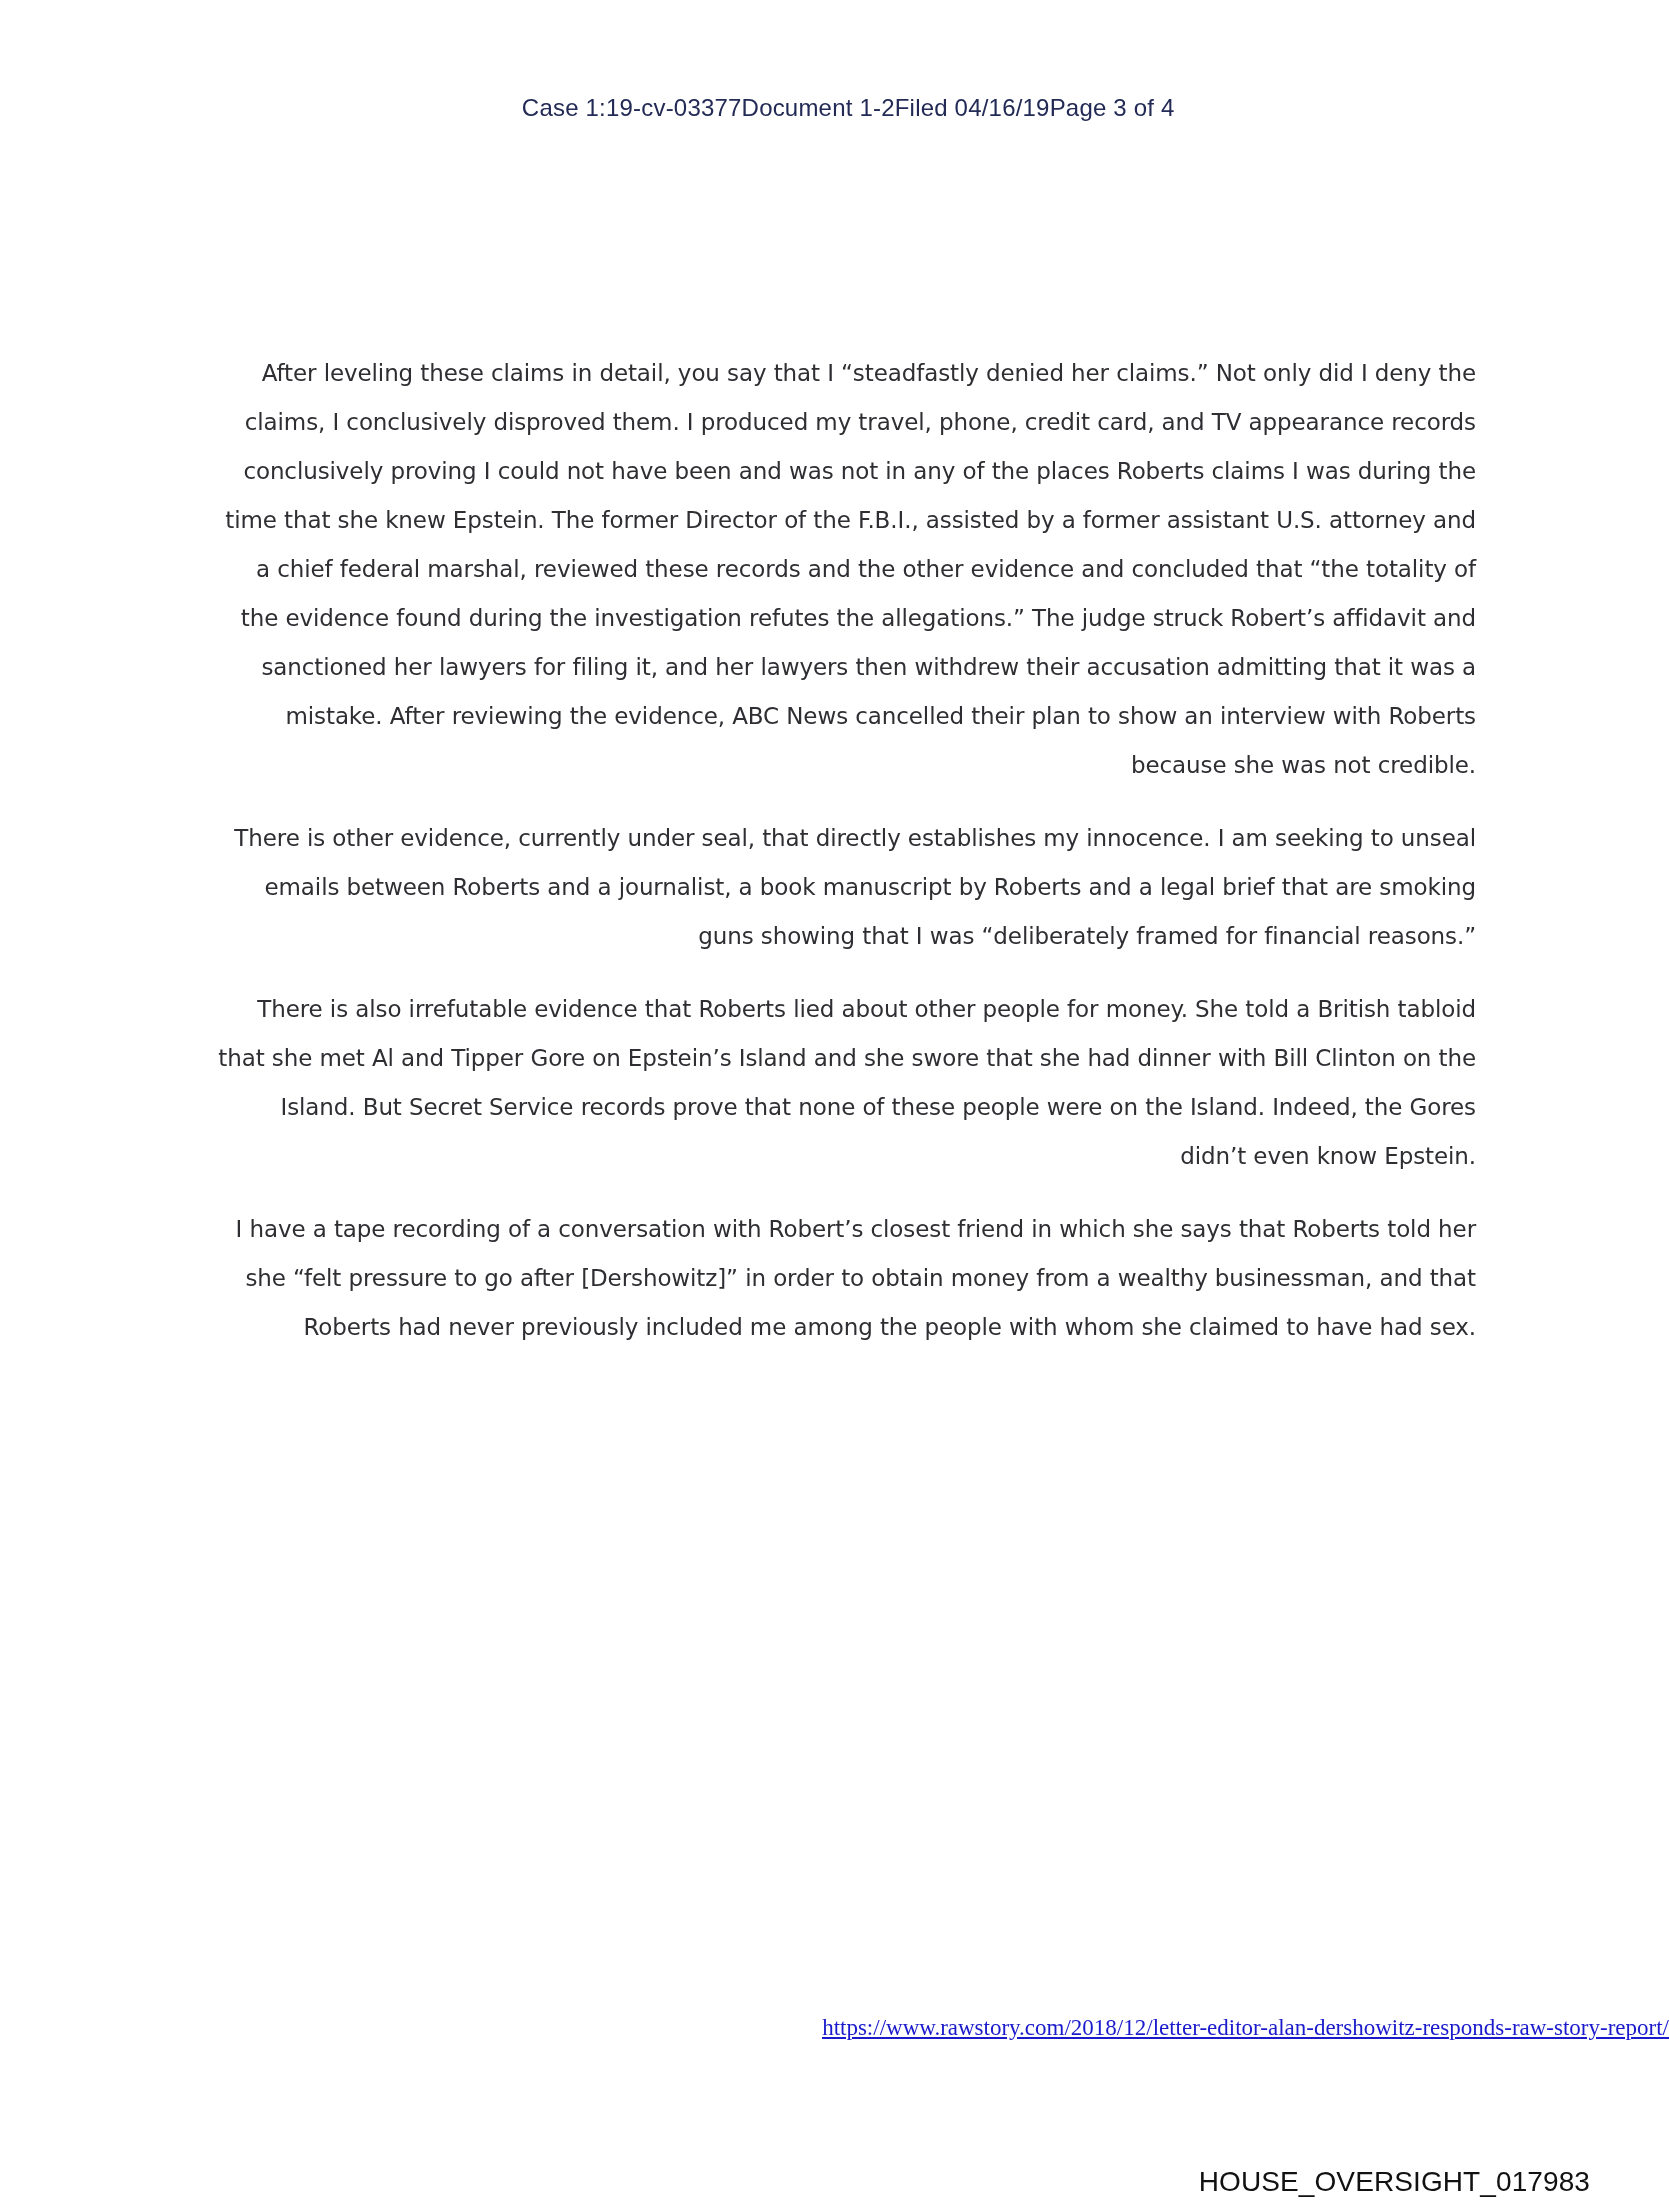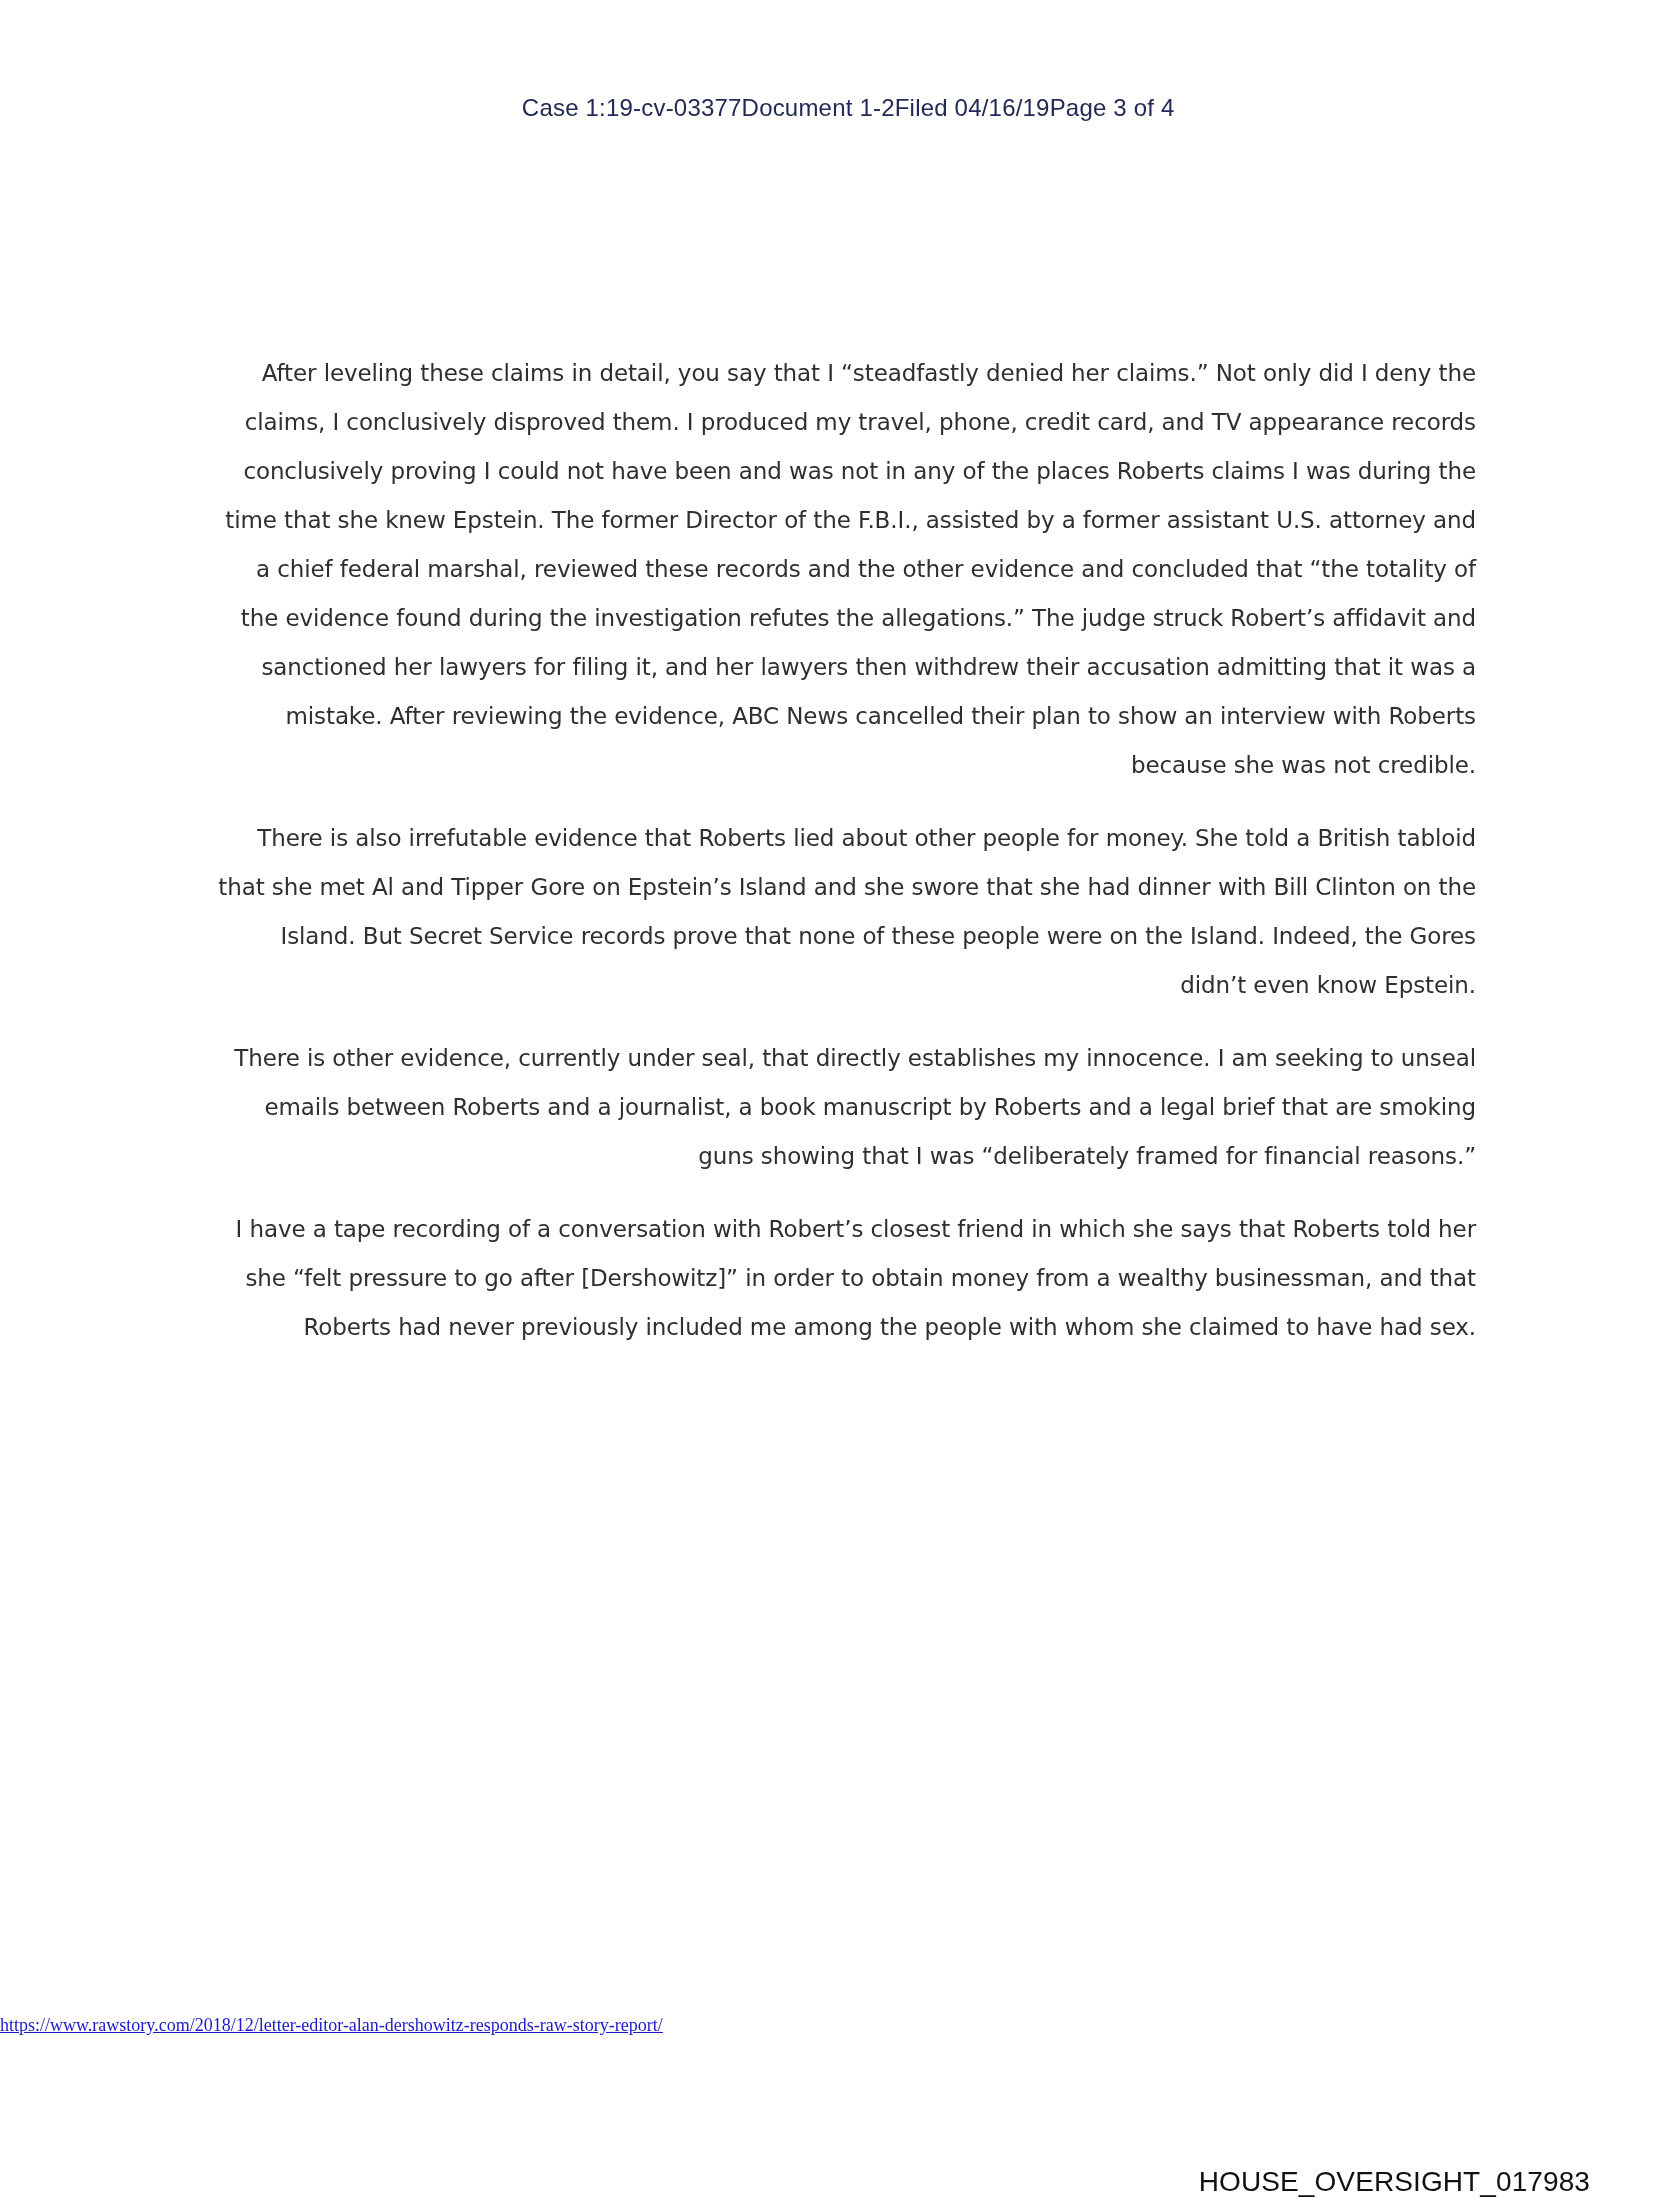--- a/index.html
+++ b/index.html
@@ -51,23 +51,23 @@
   }
   .body-text p {
     margin: 0 0 24px 0;
     letter-spacing: -0.1px;
   }
   .source-link {
     position: absolute;
     left: 0;
     top: 1987px;
     width: 1669px;
-    text-align: left;
+    text-align: right;
     font-family: "Liberation Serif", serif;
-    font-size: 18px;
+    font-size: 23px;
     color: #1a1acc;
     text-decoration: underline;
   }
   .source-link a {
     color: #1a1acc;
     text-decoration: underline;
   }
   .bates {
     position: absolute;
     right: 79px;
@@ -82,22 +82,22 @@
 <body>
 
 <div class="page">
 
   <div class="court-header">
     <span>Case 1:19-cv-03377</span><span class="header-gap"></span><span>Document 1-2</span><span class="header-gap"></span><span>Filed 04/16/19</span><span class="header-gap"></span><span>Page 3 of 4</span>
   </div>
 
   <div class="body-text">
     <p>After leveling these claims in detail, you say that I “steadfastly denied her claims.” Not only did I deny the claims, I conclusively disproved them. I produced my travel, phone, credit card, and TV appearance records conclusively proving I could not have been and was not in any of the places Roberts claims I was during the time that she knew Epstein. The former Director of the F.B.I., assisted by a former assistant U.S. attorney and a chief federal marshal, reviewed these records and the other evidence and concluded that “the totality of the evidence found during the investigation refutes the allegations.” The judge struck Robert’s affidavit and sanctioned her lawyers for filing it, and her lawyers then withdrew their accusation admitting that it was a mistake. After reviewing the evidence, ABC News cancelled their plan to show an interview with Roberts because she was not credible.</p>
+    <p>There is other evidence, currently under seal, that directly establishes my innocence. I am seeking to unseal emails between Roberts and a journalist, a book manuscript by Roberts and a legal brief that are smoking guns showing that I was “deliberately framed for financial reasons.”</p>
     <p>There is also irrefutable evidence that Roberts lied about other people for money. She told a British tabloid that she met Al and Tipper Gore on Epstein’s Island and she swore that she had dinner with Bill Clinton on the Island. But Secret Service records prove that none of these people were on the Island. Indeed, the Gores didn’t even know Epstein.</p>
-    <p>There is other evidence, currently under seal, that directly establishes my innocence. I am seeking to unseal emails between Roberts and a journalist, a book manuscript by Roberts and a legal brief that are smoking guns showing that I was “deliberately framed for financial reasons.”</p>
     <p>I have a tape recording of a conversation with Robert’s closest friend in which she says that Roberts told her she “felt pressure to go after [Dershowitz]” in order to obtain money from a wealthy businessman, and that Roberts had never previously included me among the people with whom she claimed to have had sex.</p>
   </div>
 
   <div class="source-link">
     <a href="#">https://www.rawstory.com/2018/12/letter-editor-alan-dershowitz-responds-raw-story-report/</a>
   </div>
 
   <div class="bates">HOUSE_OVERSIGHT_017983</div>
 
 </div>

